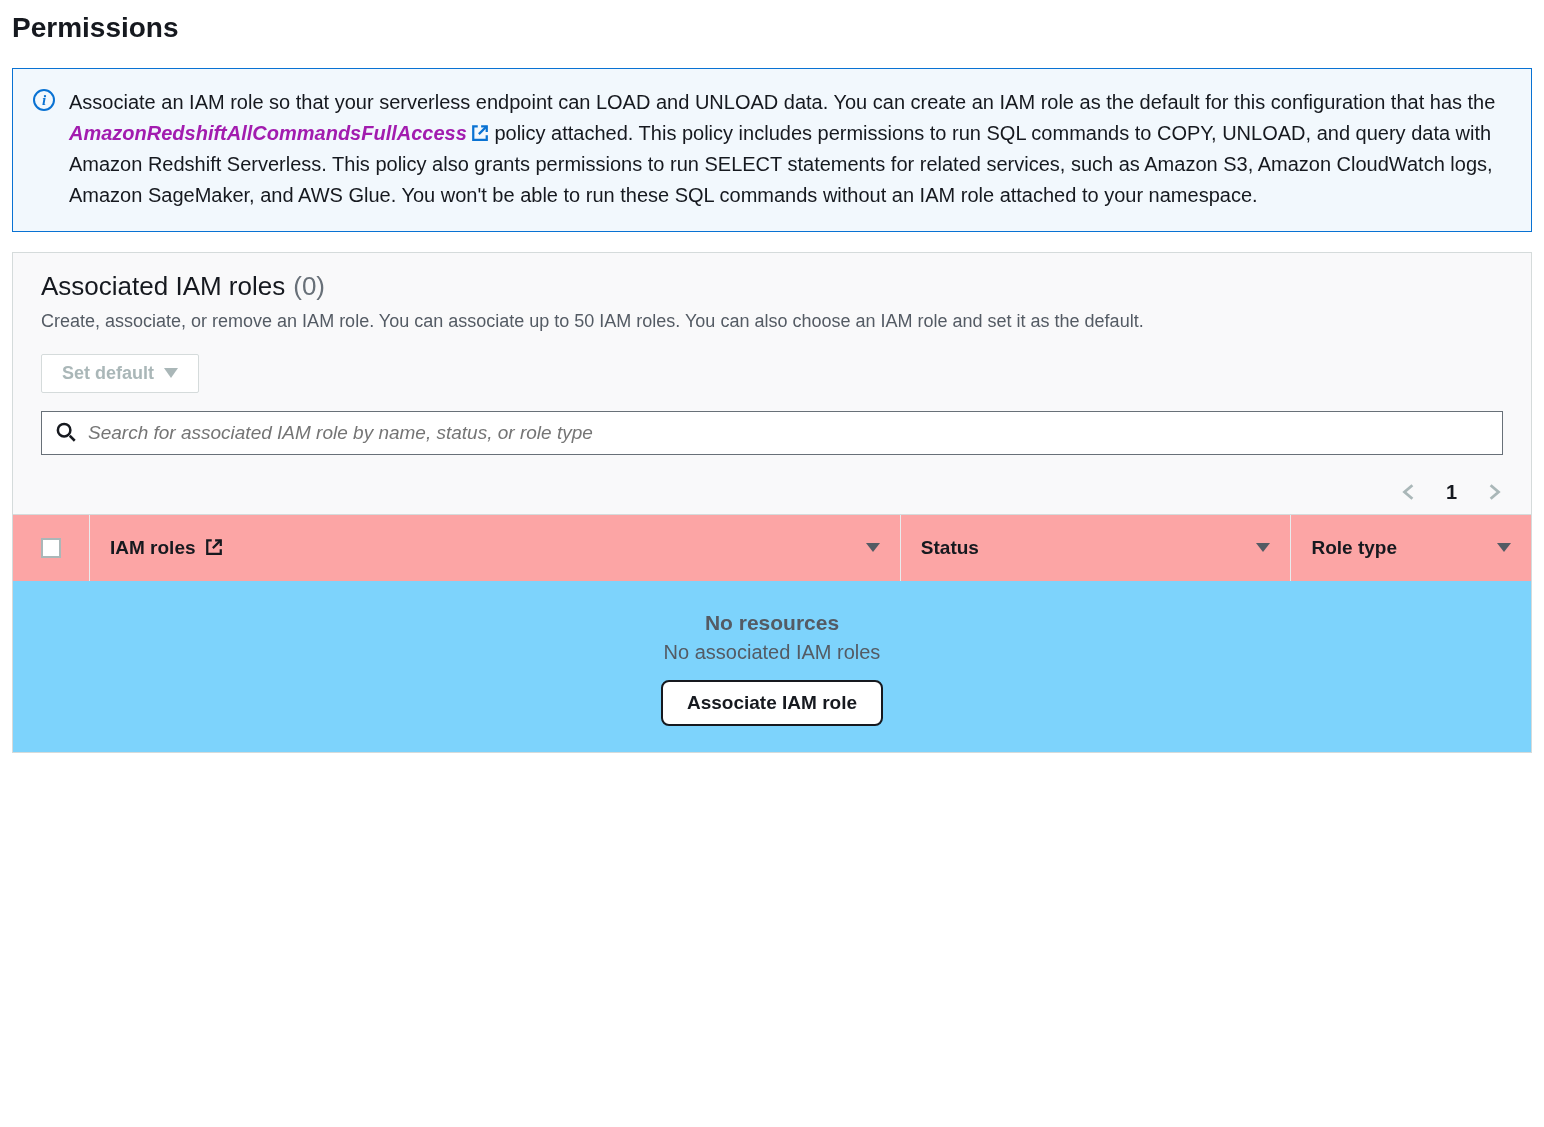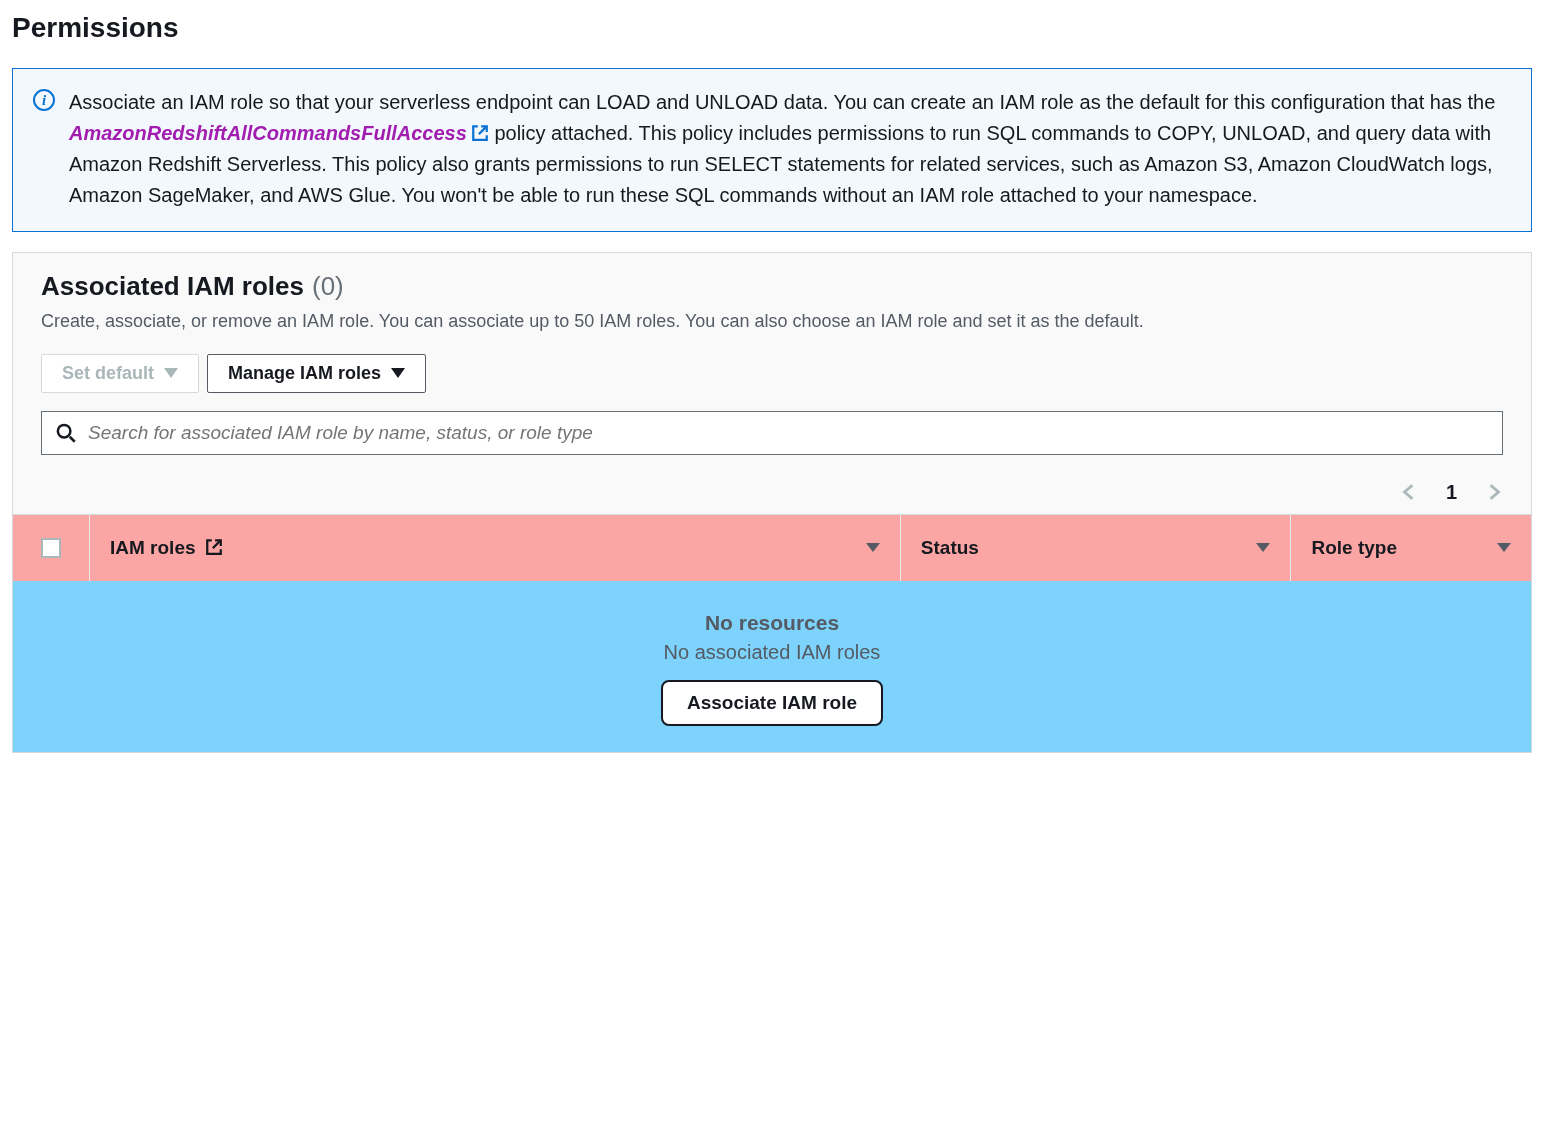--- a/index.html
+++ b/index.html
@@ -63,35 +63,35 @@
   }
   .panel-header {
     padding: 18px 28px 12px 28px;
   }
   .panel-title-row {
     display: flex; align-items: baseline; gap: 8px;
     margin-bottom: 6px;
   }
   .panel-title {
     font-size: 26px;
-    font-weight: 700;
+    font-weight: 400;
     color: #16191f;
   }
   .panel-count {
     font-size: 26px;
     font-weight: 400;
     color: #687078;
   }
   .panel-desc {
     font-size: 18px;
     line-height: 1.55;
     color: #545b64;
     margin-bottom: 18px;
   }
-  .btn-row { display: flex; gap: 8px; margin-bottom: 18px; }
+  .btn-row { display: flex; gap: 14px; margin-bottom: 18px; }
   .btn {
     font-size: 18px;
     font-weight: 700;
     padding: 8px 20px;
     background: #ffffff;
     border: 1px solid #545b64;
     color: #16191f;
     cursor: pointer;
     display: inline-flex; align-items: center; gap: 10px;
     border-radius: 2px;
@@ -101,21 +101,21 @@
     border-color: #d5dbdb;
     cursor: default;
   }
   .caret-down {
     width: 0; height: 0;
     border-left: 7px solid transparent;
     border-right: 7px solid transparent;
     border-top: 10px solid currentColor;
   }
   .search-wrap {
-    display: flex; align-items: center;
+    display: flex; 
     background: #ffffff;
     border: 1px solid #687078;
     padding: 10px 14px;
     gap: 12px;
   }
   .search-icon { width: 20px; height: 20px; flex: 0 0 auto; color: #16191f; }
   .search-input {
     flex: 1; border: none; outline: none;
     font-size: 19px;
     font-style: italic;
@@ -199,24 +199,20 @@
   <div class="panel-header">
     <div class="panel-title-row">
       <span class="panel-title">Associated IAM roles</span>
       <span class="panel-count">(0)</span>
     </div>
     <p class="panel-desc">Create, associate, or remove an IAM role. You can associate up to 50 IAM roles. You can also choose an IAM role and set it as the default.</p>
 
     <div class="btn-row">
       <button class="btn disabled">
         <span>Set default</span>
-        <span class="caret-down"></span>
-      </button>
-      <button class="btn">
-        <span>Manage IAM roles</span>
         <span class="caret-down"></span>
       </button>
     </div>
 
     <div class="search-wrap">
       <svg class="search-icon" viewBox="0 0 16 16" fill="none" stroke="currentColor" stroke-width="2">
           <circle cx="6.5" cy="6.5" r="5"></circle>
           <path d="M11 11l4 4"></path>
         </svg>
       <input class="search-input" type="text" placeholder="Search for associated IAM role by name, status, or role type" style="">

